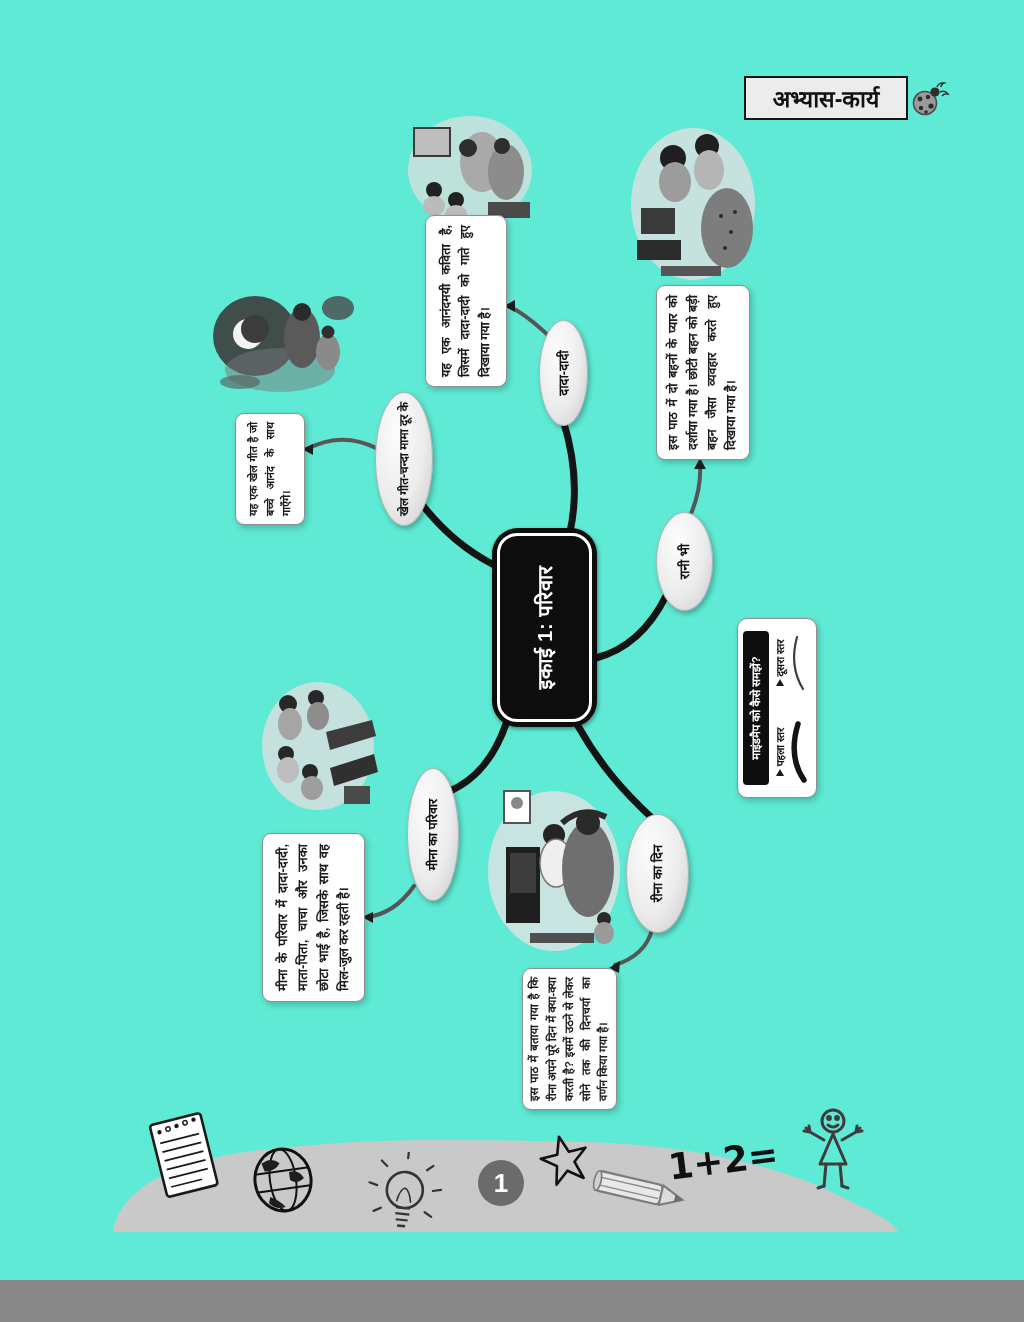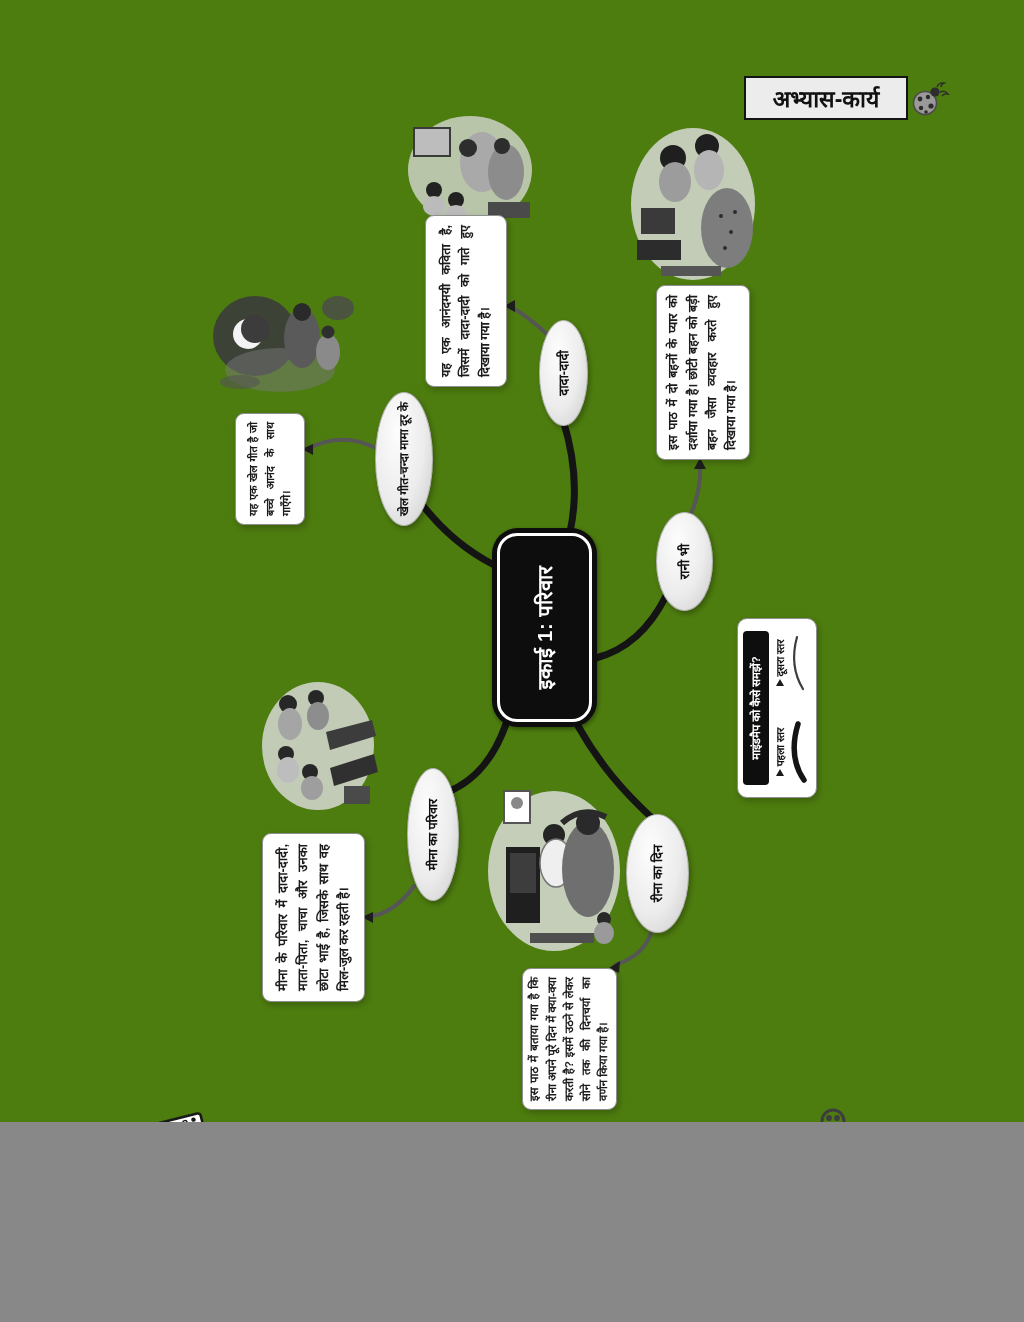--- a/index.html
+++ b/index.html
@@ -1,16 +1,16 @@
 <!DOCTYPE html>
 <html><head>
 <meta charset="utf-8">
 <style>
   html,body{margin:0;padding:0;background:#888;}
-  .page{position:relative;width:1024px;height:1122px;background:#4d7c0f;overflow:hidden;
+  .page{position:relative;width:1024px;height:1280px;background:#5eead4;overflow:hidden;
         font-family:"Liberation Sans",sans-serif;color:#111;}
   .abs{position:absolute;}
   
   .vwrap{position:absolute;}
   .vin{position:absolute;left:0;top:100%;transform-origin:0 0;transform:rotate(-90deg);
        display:flex;align-items:center;justify-content:center;box-sizing:border-box;}
   
   .note{background:#fff;border:1.5px solid #8f8f8f;border-radius:9px;
         box-shadow:2px 3px 6px rgba(0,0,0,.22);}
   .note-text{font-size:12.5px;line-height:1.55;text-align:justify;font-weight:600;color:#1c1c1c;width:100%;}

